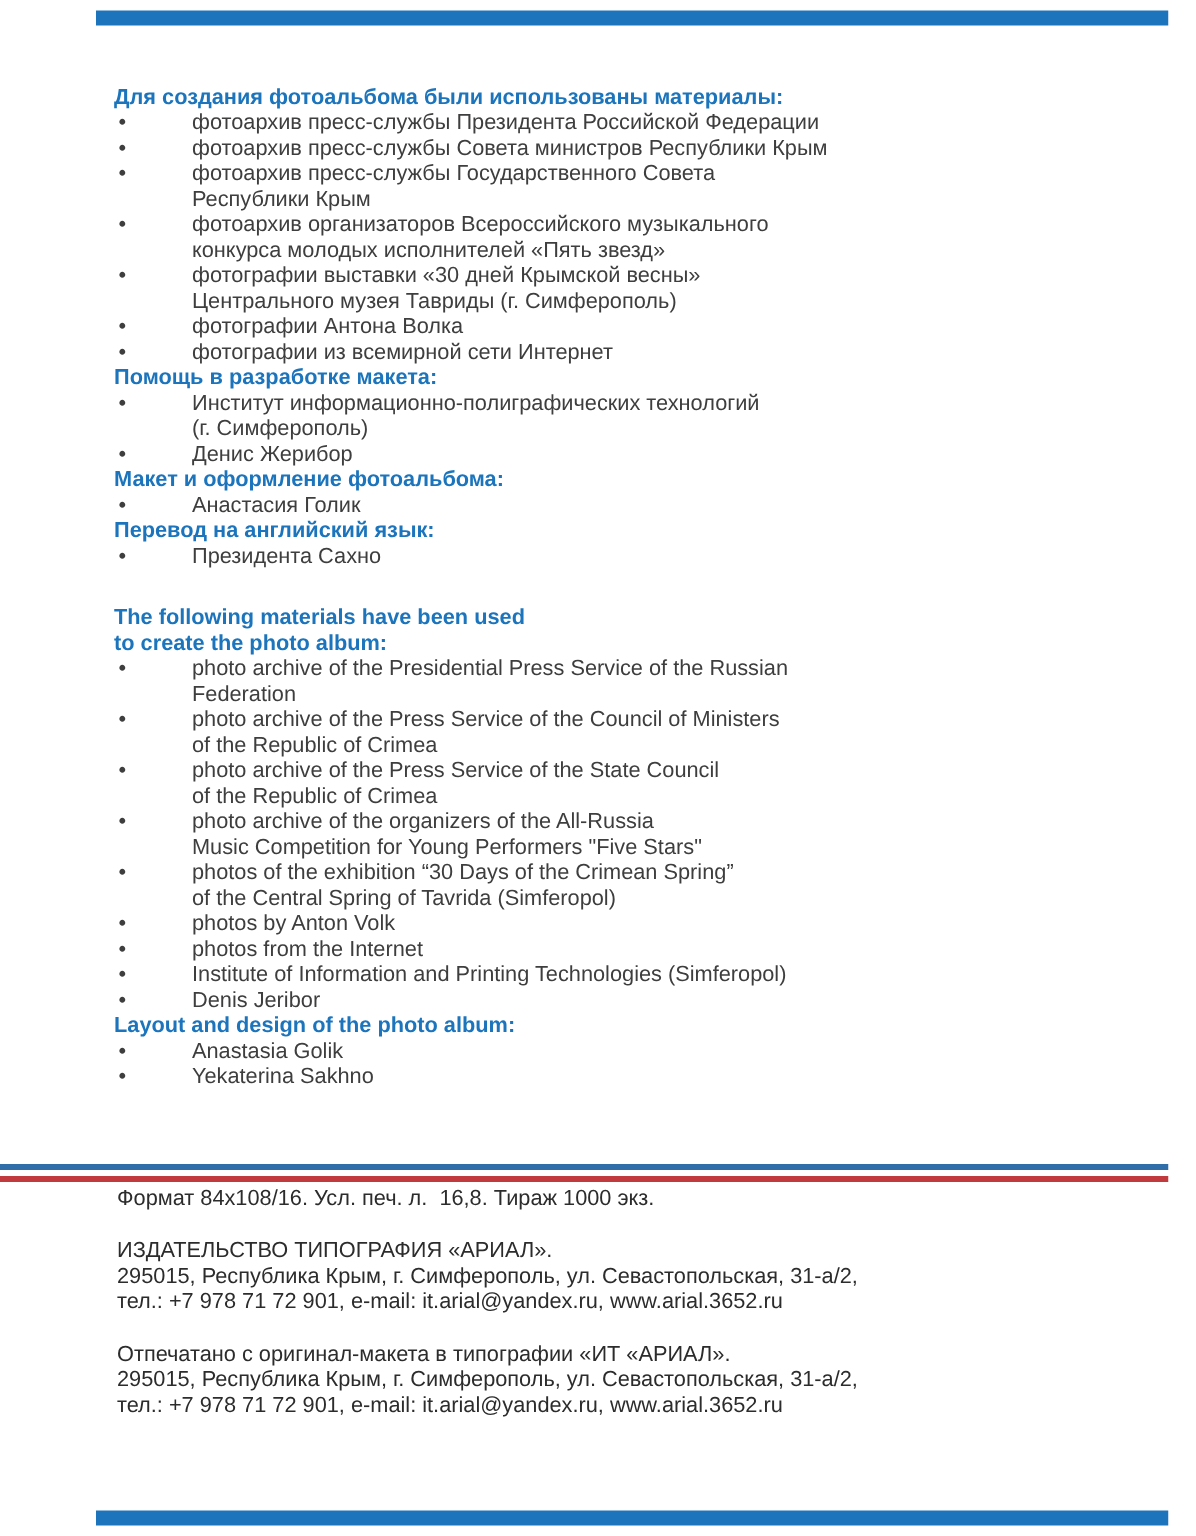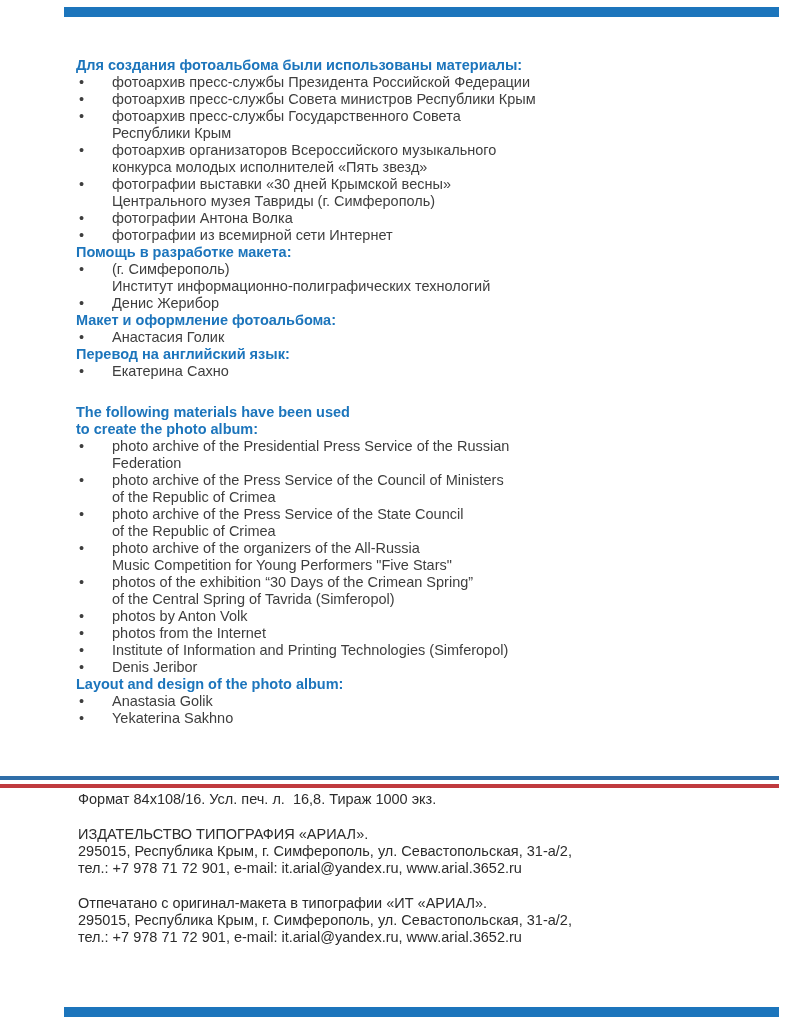--- a/index.html
+++ b/index.html
@@ -18,21 +18,21 @@
 
   
   .credits{
     position:absolute;left:76px;top:57px;width:648px;
     font-size:14.5px;line-height:17px;color:var(--body-text,#3e3e3e);
   }
   .section-en{margin-top:24px;}
   .h-line{font-weight:bold;color:var(--heading-blue,#1c75bc);}
   .bullet-row{display:flex;align-items:flex-start;}
   .bullet-marker{flex:0 0 36px;width:36px;padding-left:3px;box-sizing:border-box;}
-  .bullet-lines{flex:1 1 auto;}
+  .bullet-lines{flex:1 1 auto;margin-left:16px;}
 
   
   .imprint{
     position:absolute;left:78px;top:791px;width:640px;
     font-size:14.5px;line-height:17px;color:var(--imprint-text,#2c2c2c);
   }
   .imprint-para{margin:0 0 0 0;}
   .imprint-para + .imprint-para{margin-top:18px;}
   .imprint-line{white-space:pre-wrap;}
 </style>
@@ -87,42 +87,42 @@
         <div class="bullet-row">
           <span class="bullet-marker">•</span>
           <div class="bullet-lines">
             <div class="bullet-line">фотографии из всемирной сети Интернет</div>
           </div>
         </div>
         <div class="h-line">Помощь в разработке макета:</div>
         <div class="bullet-row">
           <span class="bullet-marker">•</span>
           <div class="bullet-lines">
+            <div class="bullet-line">Институт информационно-полиграфических технологий</div>
             <div class="bullet-line">(г. Симферополь)</div>
-            <div class="bullet-line">Институт информационно-полиграфических технологий</div>
           </div>
         </div>
         <div class="bullet-row">
           <span class="bullet-marker">•</span>
           <div class="bullet-lines">
             <div class="bullet-line">Денис Жерибор</div>
           </div>
         </div>
         <div class="h-line">Макет и оформление фотоальбома:</div>
         <div class="bullet-row">
           <span class="bullet-marker">•</span>
           <div class="bullet-lines">
             <div class="bullet-line">Анастасия Голик</div>
           </div>
         </div>
         <div class="h-line">Перевод на английский язык:</div>
         <div class="bullet-row">
           <span class="bullet-marker">•</span>
           <div class="bullet-lines">
-            <div class="bullet-line">Екатерина Сахно</div>
+            <div class="bullet-line">Президента Сахно</div>
           </div>
         </div>
       </div>
     <div id="credits-en" class="section-en">
         <div class="h-line">The following materials have been used</div>
         <div class="h-line">to create the photo album:</div>
         <div class="bullet-row">
           <span class="bullet-marker">•</span>
           <div class="bullet-lines">
             <div class="bullet-line">photo archive of the Presidential Press Service of the Russian</div>

